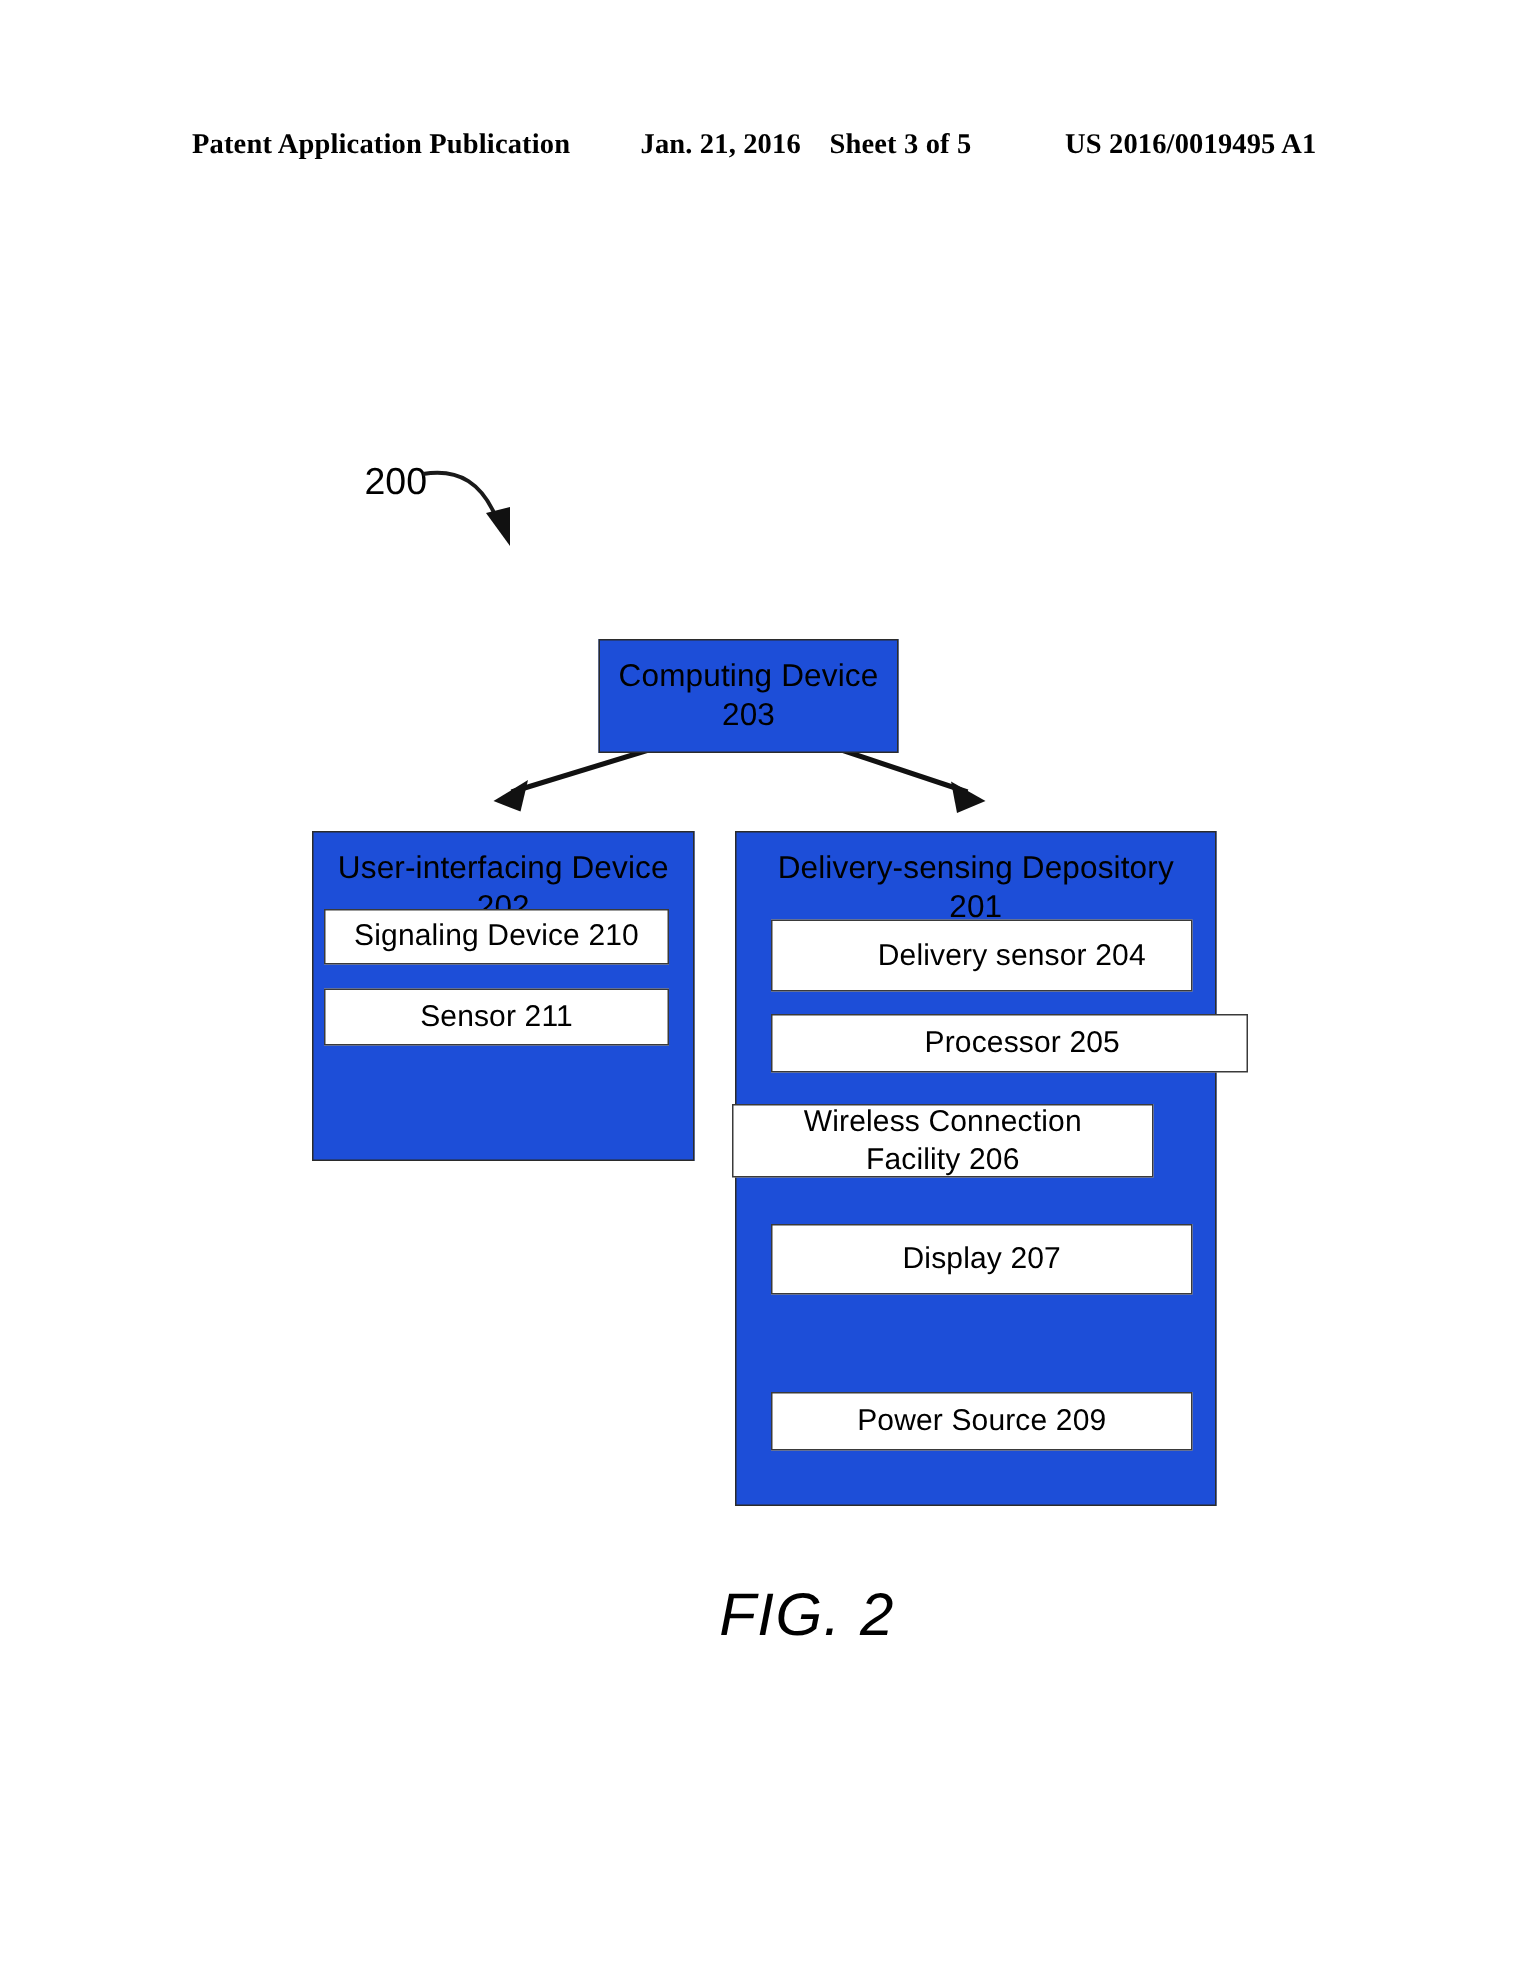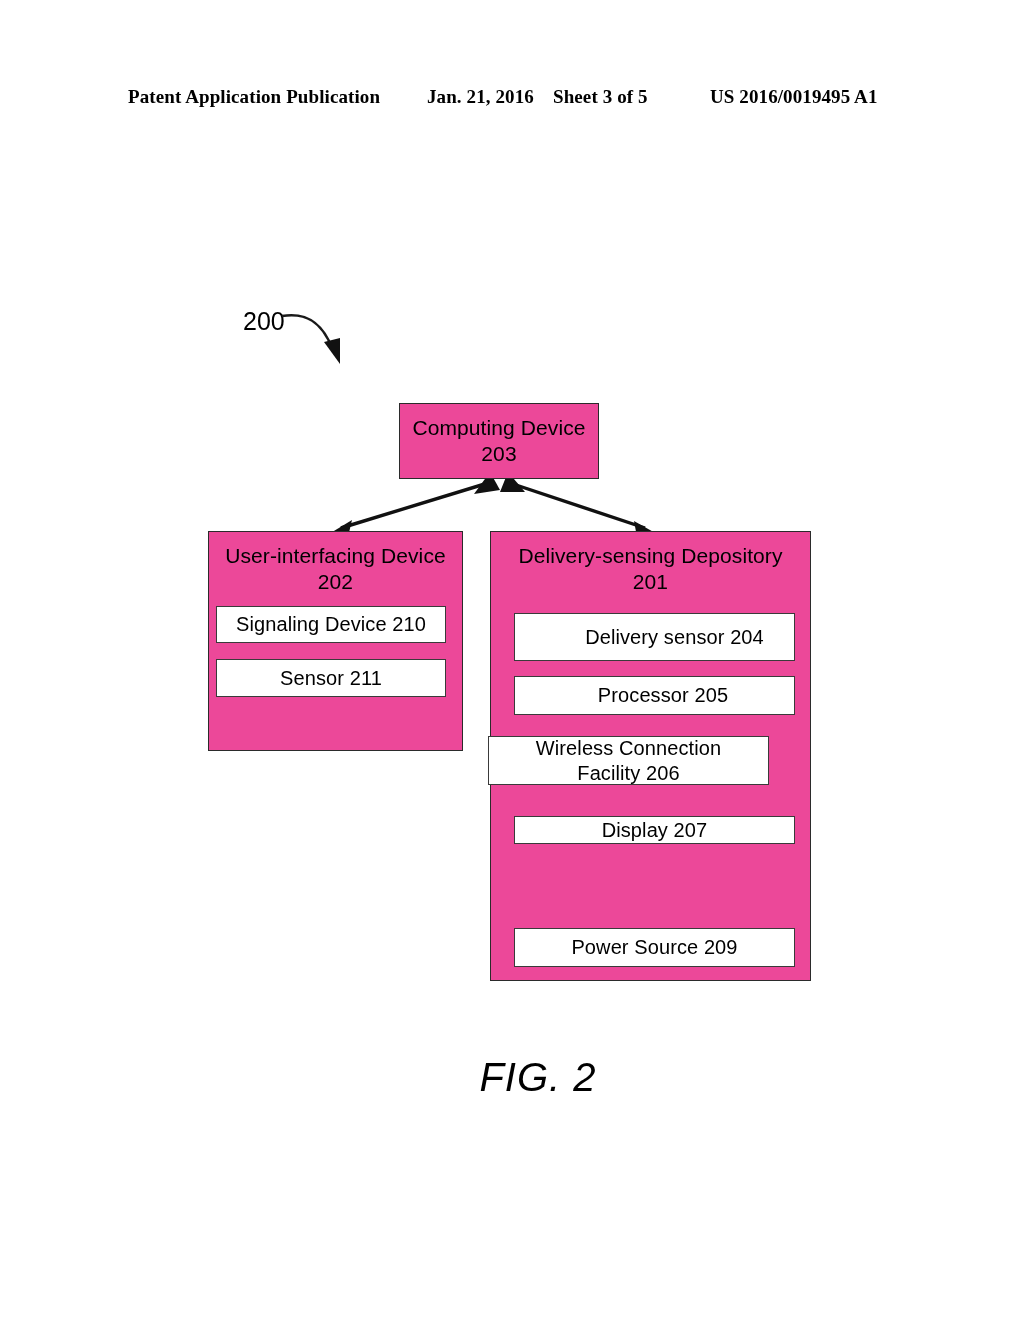--- a/index.html
+++ b/index.html
@@ -59,25 +59,25 @@
     top: 300px;
     width: 80px;
     height: 70px;
   }
 
   
   .box {
     position: absolute;
     box-sizing: border-box;
     border: 1.6px solid #2b2b2b;
-    background: #ec4899;
+    background: #1d4ed8;
     display: flex;
     flex-direction: column;
-    align-items: center;
     justify-content: flex-start;
+    margin-top: 23px;
   }
   .box-title {
     font-size: 21px;
     line-height: 1.24;
     text-align: center;
     white-space: pre-line;
     letter-spacing: 0.1px;
   }
 
   
@@ -124,23 +124,23 @@
     white-space: pre-line;
     letter-spacing: 0.1px;
   }
 
   
   #sub-signaling { left: 216px; top: 606px; width: 230px; height: 37px; }
   #sub-sensor    { left: 216px; top: 659px; width: 230px; height: 38px; }
 
   
   #sub-delivery-sensor { left: 514px; top: 613px; width: 281px; height: 48px; padding-left: 40px; }
-  #sub-processor       { left: 514px; top: 676px; width: 281px; height: 39px; padding-left: 17px; }
+  #sub-processor       { left: 514px; top: 676px; width: 318px; height: 39px; padding-left: 17px; }
   #sub-wireless        { left: 488px; top: 736px; width: 281px; height: 49px; }
-  #sub-display         { left: 514px; top: 816px; width: 281px; height: 28px; }
+  #sub-display         { left: 514px; top: 816px; width: 281px; height: 47px; }
   #sub-audio           { left: 514px; top: 870px; width: 281px; height: 39px; }
   #sub-power           { left: 514px; top: 928px; width: 281px; height: 39px; }
 
   
   .connectors {
     position: absolute;
     left: 0;
     top: 0;
     width: 1024px;
     height: 1320px;

